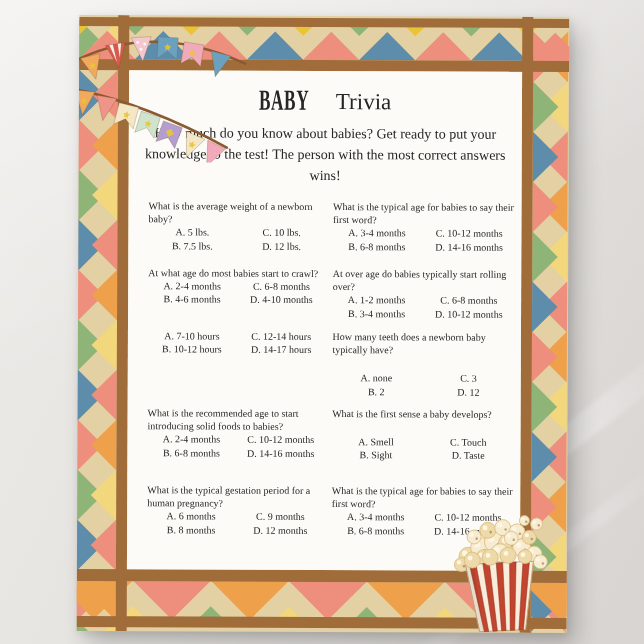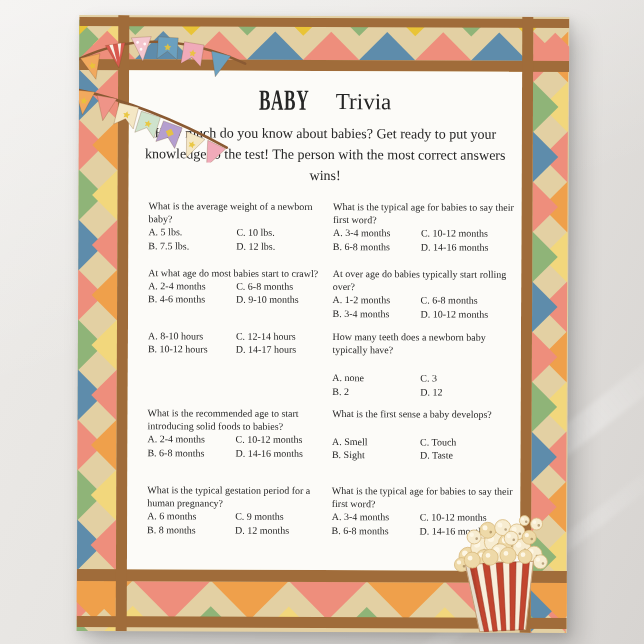--- a/index.html
+++ b/index.html
@@ -23,21 +23,21 @@
   #title-row{display:flex;justify-content:center;align-items:baseline;margin-top:15px;}
   #title-baby{font-weight:700;font-size:26px;letter-spacing:1px;display:inline-block;
     transform:scale(.66,1.12);margin:0 -14px;font-family:"Liberation Serif",serif;}
   #title-trivia{font-size:23px;margin-left:28px;}
   #intro{width:374px;margin:7px auto 0;text-align:center;font-size:14px;line-height:1.5;}
 
   #questions{display:flex;gap:6px;padding:14px 4px 0 20px;}
   #col-left{width:180px;}
   #col-right{width:186px;}
   .qb{font-size:10px;line-height:1.32;margin-bottom:0;}
-  .q-opts{display:grid;grid-template-columns:88px 1fr;}
+  .q-opts{display:grid;grid-template-columns:88px 1fr;text-align:center;}
   .q-opts.gap{margin-top:15px;}
   #white-panel, .qb, #intro, #title-row{color:#262626;}
 
   svg{display:block;position:absolute;}
   #bunting-svg{left:-6px;top:2px;}
   #popcorn-svg{left:372px;top:496px;}
 </style>
 </head>
 <body>
 
@@ -160,26 +160,26 @@
                 <div>B. 7.5 lbs.</div>
                 <div>D. 12 lbs.</div>
               </div>
             </div>
             <div class="qb" style="min-height: 63px;">
               <div>At what age do most babies start to crawl?</div>
               <div class="q-opts">
                 <div>A. 2-4 months</div>
                 <div>C. 6-8 months</div>
                 <div>B. 4-6 months</div>
-                <div>D. 9-10 months</div>
+                <div>D. 4-10 months</div>
               </div>
             </div>
             <div class="qb" style="min-height: 77px;">
               <div class="q-opts">
-                <div>A. 8-10 hours</div>
+                <div>A. 7-10 hours</div>
                 <div>C. 12-14 hours</div>
                 <div>B. 10-12 hours</div>
                 <div>D. 14-17 hours</div>
               </div>
             </div>
             <div class="qb" style="min-height: 77px;">
               <div>What is the recommended age to start introducing solid foods to babies?</div>
               <div class="q-opts">
                 <div>A. 2-4 months</div>
                 <div>C. 10-12 months</div>

